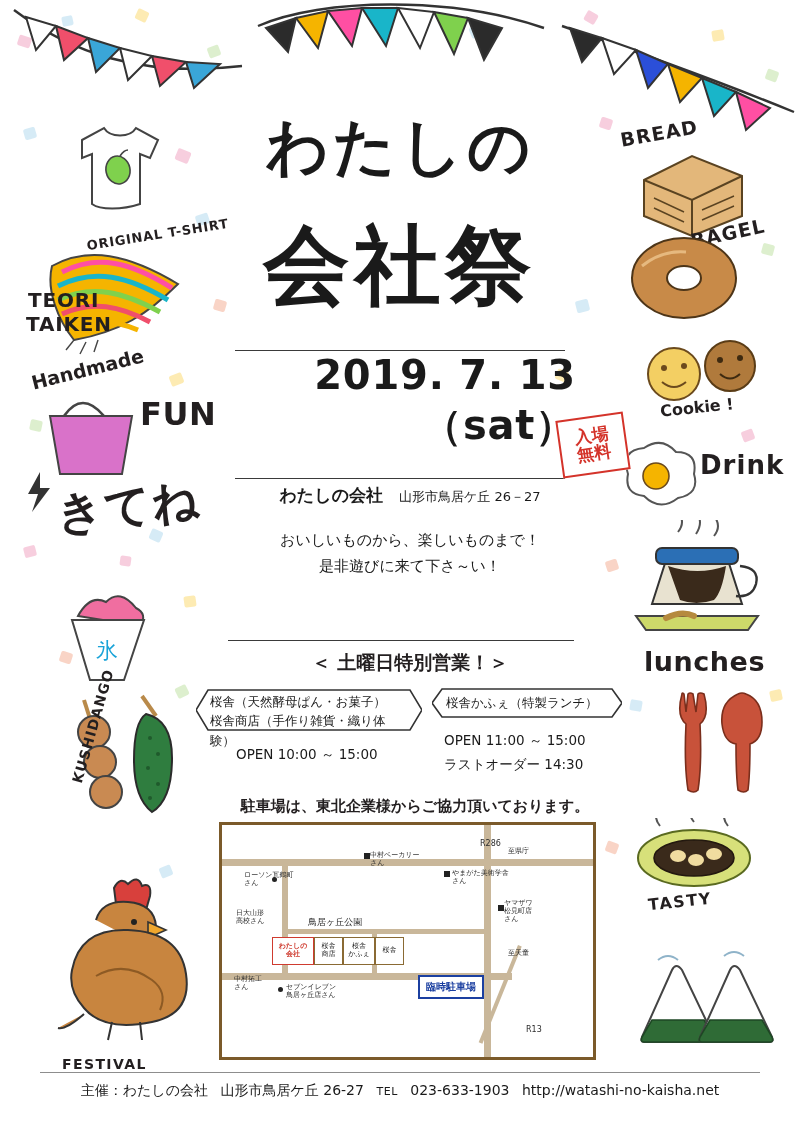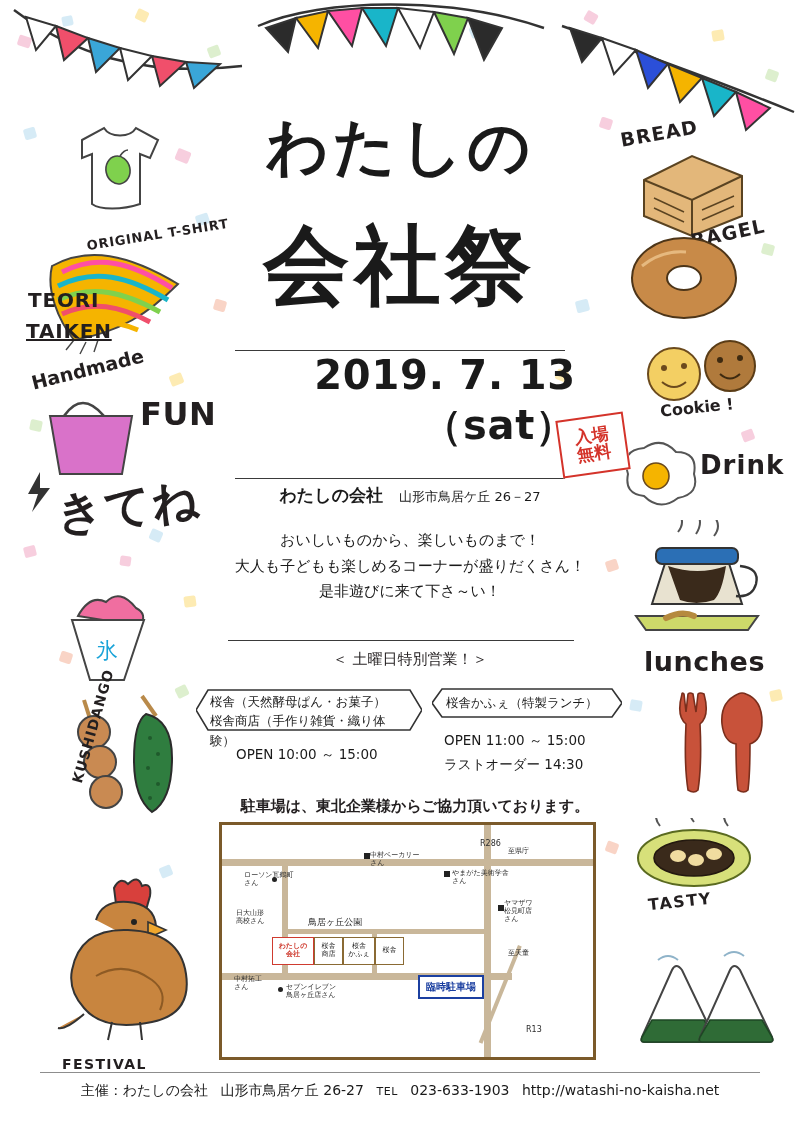--- a/index.html
+++ b/index.html
@@ -45,21 +45,21 @@
   .rule{position:absolute;height:1px;background:#3a3a3a;}
 
   .venue{position:absolute;top:484px;left:230px;width:360px;text-align:center;
          font-size:17px;font-weight:600;color:#1a1a1a;}
   .venue .addr{font-size:13px;font-weight:400;margin-left:10px;}
 
   .blurb{position:absolute;top:528px;left:200px;width:420px;text-align:center;
          font-size:15px;line-height:1.7;color:#1a1a1a;}
 
   .satline{position:absolute;top:650px;left:200px;width:420px;text-align:center;
-           font-size:15px;font-weight:400;}
+           font-size:19px;font-weight:700;}
 
   .ribbons{position:absolute;top:672px;left:196px;width:430px;height:110px;}
   .ribbon{position:absolute;}
   .ribbon .ribtext{position:absolute;font-size:12.5px;line-height:1.55;color:#1a1a1a;}
   .openline{position:absolute;font-size:13.5px;color:#1a1a1a;line-height:1.6;}
 
   .parknote{position:absolute;top:797px;left:200px;width:430px;text-align:center;font-size:15px;font-weight:600;}
 
   
   .map{position:absolute;left:219px;top:822px;width:371px;height:232px;border:3px solid #7b5a2a;background:#fff;}
@@ -186,21 +186,21 @@
       <path d="M34,86 C64,72 92,78 122,94" stroke="#f04f6b" stroke-width="5" fill="none"></path>
       <path d="M40,100 C64,90 86,92 110,102" stroke="#f5b400" stroke-width="5" fill="none"></path>
       <g stroke="#444" stroke-width="1.4">
         <path d="M46,112 l-8,10"></path>
           <path d="M58,114 l-6,12"></path>
           <path d="M70,112 l-4,12"></path>
       </g>
     </svg>
   </div>
   <div class="hand" style="left:28px;top:288px;font-size:20px;letter-spacing:.04em;">TEORI</div>
-  <div class="hand" style="left:26px;top:319px;font-size:20px;letter-spacing:.04em;text-decoration:underline;">TAIKEN</div>
+  <div class="hand" style="left:26px;top:312px;font-size:20px;letter-spacing:.04em;">TAIKEN</div>
 
   <div class="hand" style="left:30px;top:358px;font-size:19px;transform:rotate(-14deg);">Handmade</div>
 
   <div class="art" style="left:36px;top:382px;">
     <svg width="110" height="100" viewBox="0 0 110 100">
       <path d="M28,34 q18,-26 40,0" stroke="#444" stroke-width="2.6" fill="none"></path>
       <path d="M14,34 L96,34 L86,92 L24,92 Z" fill="#d972c9" stroke="#444" stroke-width="2"></path>
     </svg>
   </div>
   <div class="hand" style="left:140px;top:395px;font-size:32px;letter-spacing:.02em;">FUN</div>
@@ -376,21 +376,20 @@
     <span class="s2">無料</span>
   </div>
 
   <div class="venue">
     <span>わたしの会社</span>
     <span class="addr">山形市鳥居ケ丘 26－27</span>
   </div>
 
   <div class="blurb">
     <div>おいしいものから、楽しいものまで！</div>
-    <div>大人も子どもも楽しめるコーナーが盛りだくさん！</div>
     <div>是非遊びに来て下さ～い！</div>
   </div>
 
   <div class="rule" style="left:228px;top:640px;width:346px;"></div>
 
   <div class="satline">＜ 土曜日特別営業！＞</div>
 
   <div class="ribbons">
 
     <div class="ribbon" style="left:0px;top:14px;">

